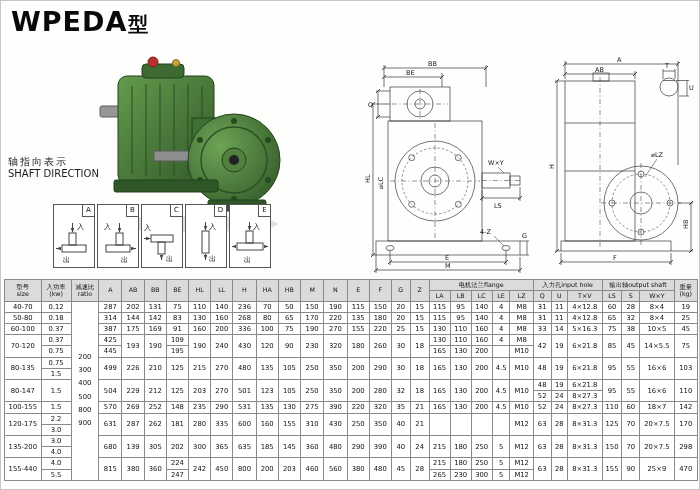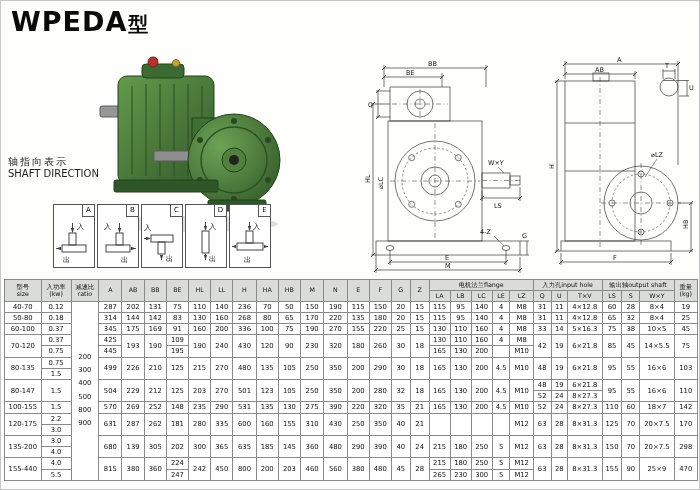--- a/index.html
+++ b/index.html
@@ -438,21 +438,21 @@
           <td>11</td>
           <td>4×12.8</td>
           <td>65</td>
           <td>32</td>
           <td>8×4</td>
           <td>25</td>
         </tr>
         <tr>
           <td>60-100</td>
           <td>0.37</td>
-          <td>345</td>
+          <td>387</td>
           <td>175</td>
           <td>169</td>
           <td>91</td>
           <td>160</td>
           <td>200</td>
           <td>336</td>
           <td>100</td>
           <td>75</td>
           <td>190</td>
           <td>270</td>

